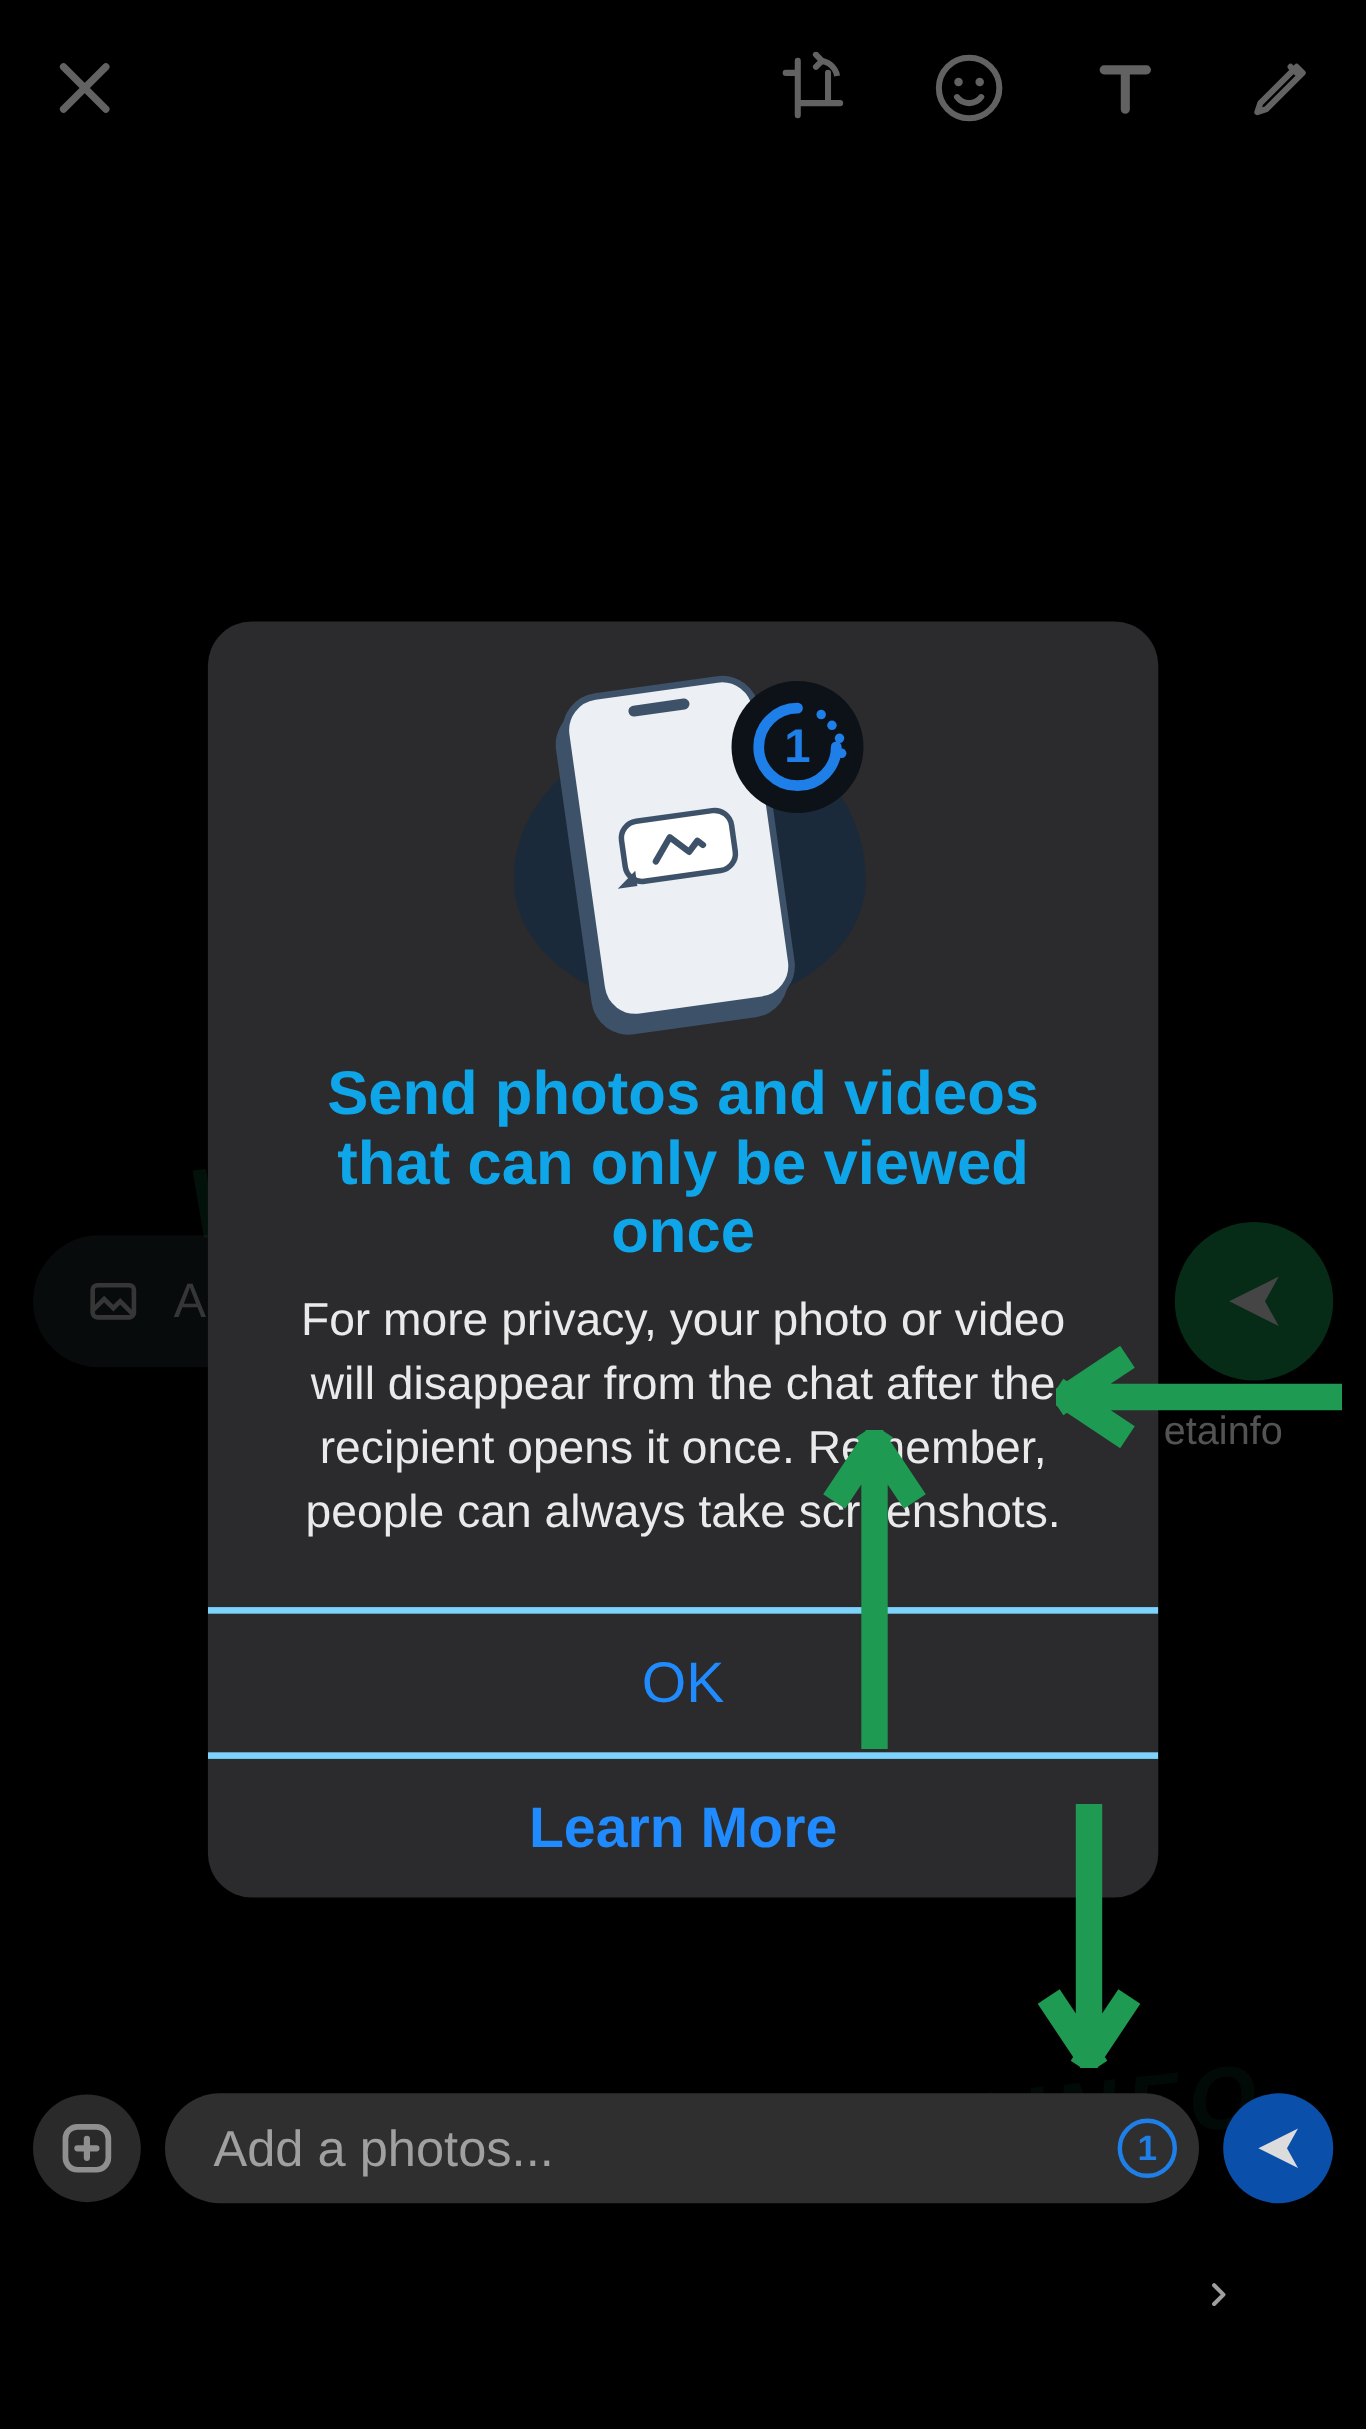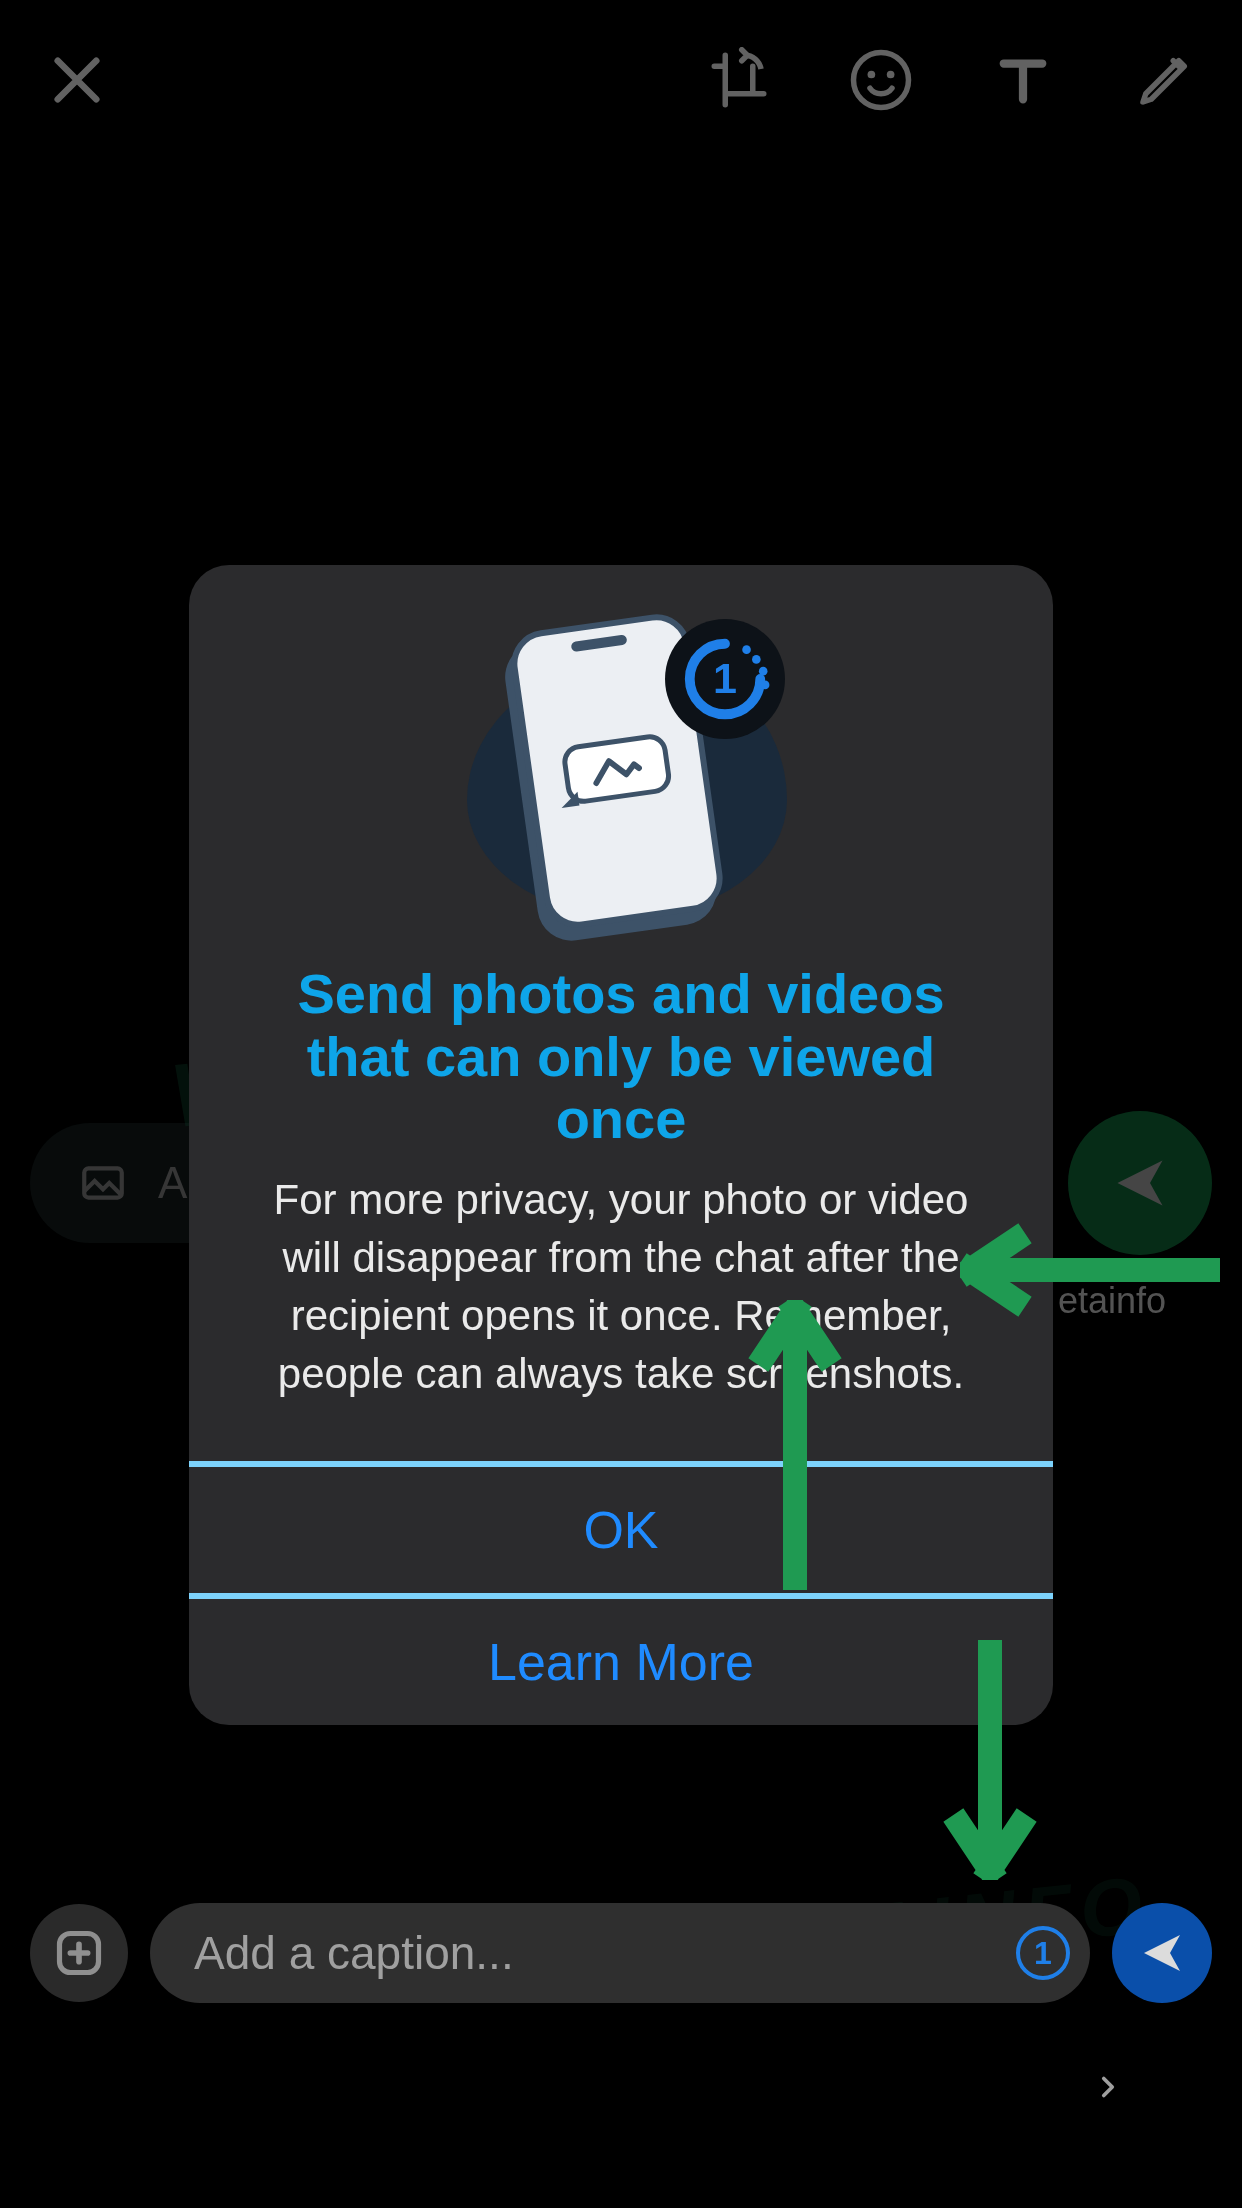--- a/index.html
+++ b/index.html
@@ -234,21 +234,21 @@
     font-weight: 400;
     color: #eaeaea;
   }
   .modal .btnrow {
     border-top: 6px solid #7dd3fc;
     height: 132px;
     display: flex; align-items: center; justify-content: center;
   }
   .modal .btnrow .btn {
     font-size: 52px;
-    font-weight: 400;
+    font-weight: 700;
     color: #1f8bff;
   }
   .modal .btnrow:nth-of-type(2) .btn { font-weight: 400; }
 
   
   .arrow {
     position: absolute;
     color: #1f9a52;
     pointer-events: none;
   }
@@ -374,21 +374,21 @@
 </div>
 
 <div class="bottombar">
   <div class="addbtn">
     <svg viewBox="0 0 24 24">
       <rect x="3" y="3" width="18" height="18" rx="5" fill="none" stroke="currentColor" stroke-width="2.4"></rect>
       <path d="M12 8v8 M8 12h8" stroke="currentColor" stroke-width="2.6" stroke-linecap="round"></path>
     </svg>
   </div>
   <div class="caption-pill">
-    <span class="placeholder">Add a caption...</span>
+    <span class="placeholder">Add a photos...</span>
     <span class="one-badge">1</span>
   </div>
   <div class="sendbtn">
     <svg viewBox="0 0 24 24">
         <path d="M3 12l18-9-5 9 5 9-18-9z" fill="currentColor"></path>
       </svg>
   </div>
 </div>
 
 <div class="bottom-caret">

